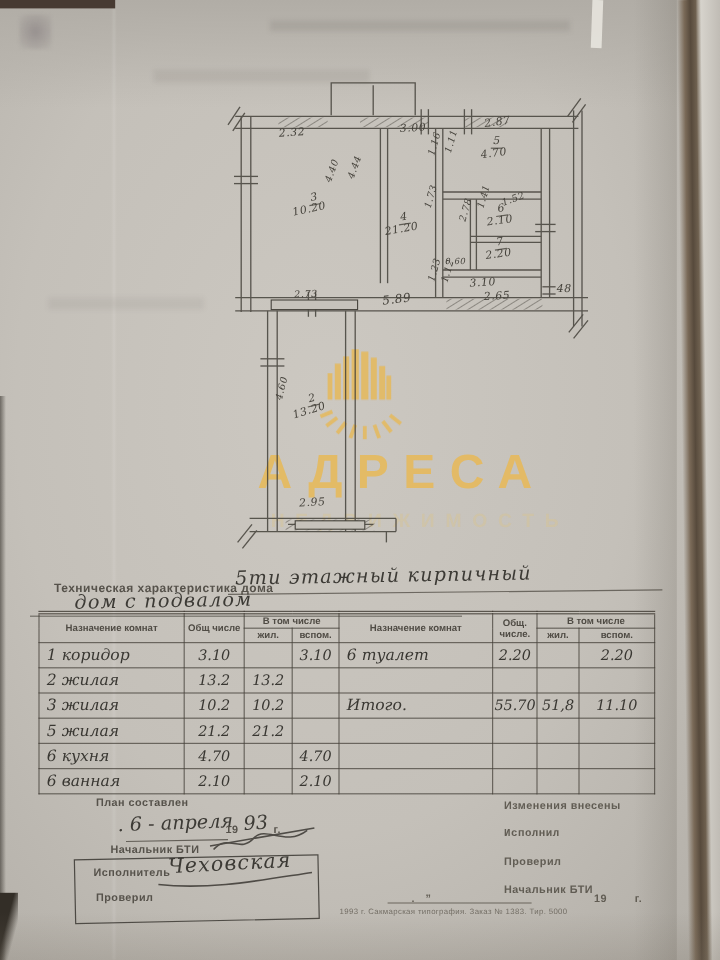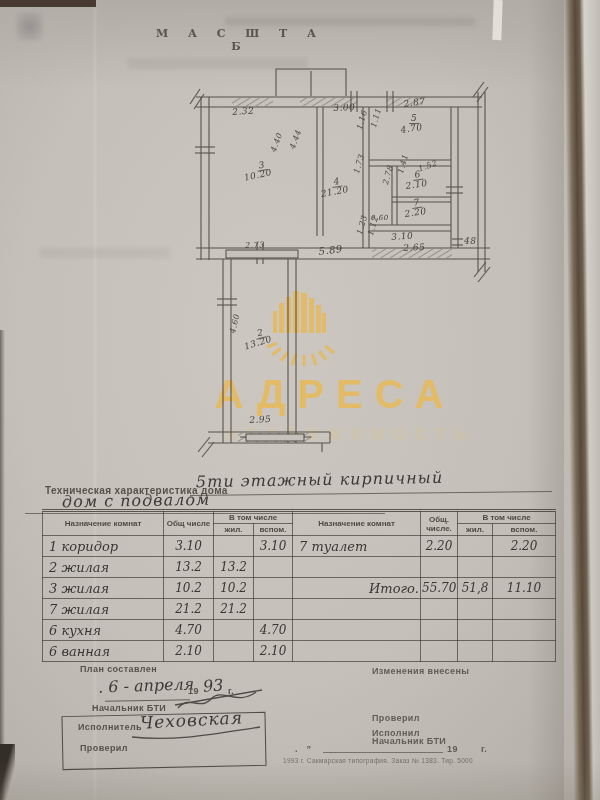--- a/index.html
+++ b/index.html
@@ -38,52 +38,51 @@
     letter-spacing:12px;color:#e5ba5e;}
   #wm-tagline{left:195px;top:426px;width:310px;text-align:center;font-weight:700;font-size:16px;
     letter-spacing:9px;color:rgba(213,195,150,.55);}
   
   #tech-label{left:45px;top:485px;font-size:10px;}
   #tech-line1{left:196px;top:470px;font-size:16px;transform:rotate(-1deg);letter-spacing:1px;}
   #tech-uline1{left:190px;top:493px;width:362px;height:1px;background:rgba(60,56,48,.65);transform:rotate(-.6deg);}
   #tech-line2{left:62px;top:491px;font-size:16px;transform:rotate(-1deg);letter-spacing:1px;}
   #tech-uline2{left:25px;top:513px;width:360px;height:1px;background:rgba(60,56,48,.6);}
   
-  #tbl-wrap{left:42px;top:509px;z-index:4;}
+  #tbl-wrap{left:32px;top:509px;z-index:4;}
   #tbl{border-collapse:collapse;table-layout:fixed;width:513px;background:transparent;}
   #tbl td{border:1px solid rgba(62,58,50,.68);overflow:visible;}
   #tbl .hd{font-size:8px;font-weight:700;color:#4f4b44;text-align:center;padding:1px 0;line-height:1.15;}
   #tbl tbody td{height:18px;}
   .hw-cell{font-family:"DejaVu Serif",serif;font-style:italic;color:#393732;white-space:nowrap;}
   .c-name{font-size:13px;padding-left:6px;}
   .c-num{font-size:12px;text-align:center;}
   #tbl{border-top:3px double rgba(62,58,50,.8);}
   
   .f-typed{font-size:9px;}
-  .f-faint{color:rgba(84,80,71,.88);}
+  .f-faint{color:rgba(84,80,71,.88);margin-left:48px;}
   #stamp-box{left:62px;top:714px;width:202px;height:52px;border:1.6px solid rgba(45,42,37,.78);transform:rotate(-1.2deg);}
   #sig-svg{left:0;top:0;z-index:6;pointer-events:none;}
   #blank-line{left:323px;top:752px;width:120px;height:1px;background:rgba(90,85,76,.7);}
   #print-info{left:283px;top:757px;font-size:6.5px;font-weight:400;color:#736e65;letter-spacing:.3px;}
 </style>
 </head>
 <body>
 
 <div id="photo">
 
   <div class="abs" id="shade-top"></div>
   <div class="abs" id="crease"></div>
   <div class="abs" id="smudge-tl"></div>
   <div class="abs ghost" style="left:225px;top:17px;width:250px;height:9px;"></div>
   <div class="abs ghost" style="left:128px;top:58px;width:180px;height:11px;opacity:.7;"></div>
   <div class="abs ghost" style="left:40px;top:248px;width:130px;height:10px;opacity:.6;"></div>
   <div class="abs" id="edge-top-dark"></div>
   <div class="abs" id="sliver-top"></div>
 
-  <div class="abs" id="scale-heading">М А С Ш Т А Б</div>
 
   <svg class="abs" id="plan-svg" width="320" height="410" viewBox="180 55 320 410">
     <defs>
       <pattern id="hatch" patternUnits="userSpaceOnUse" width="5" height="12" patternTransform="rotate(58)">
         <line x1="0" y1="0" x2="0" y2="12" stroke="#4a463f" stroke-width="1"></line>
       </pattern>
     </defs>
     <g stroke="#44413a" stroke-width="1.1" fill="none" opacity=".85">
 
       <line x1="196" y1="97" x2="482" y2="97"></line>
@@ -262,47 +261,47 @@
           <td class="hd">жил.</td>
           <td class="hd">вспом.</td>
         </tr>
       </thead>
       <tbody>
           <tr>
             <td class="hw-cell c-name">1 коридор</td>
             <td class="hw-cell c-num">3.10</td>
             <td class="hw-cell c-num"></td>
             <td class="hw-cell c-num">3.10</td>
-            <td class="hw-cell c-name">7 туалет</td>
+            <td class="hw-cell c-name">6 туалет</td>
             <td class="hw-cell c-num">2.20</td>
             <td class="hw-cell c-num"></td>
             <td class="hw-cell c-num">2.20</td>
           </tr>
           <tr>
             <td class="hw-cell c-name">2 жилая</td>
             <td class="hw-cell c-num">13.2</td>
             <td class="hw-cell c-num">13.2</td>
             <td class="hw-cell c-num"></td>
             <td class="hw-cell c-name"></td>
             <td class="hw-cell c-num"></td>
             <td class="hw-cell c-num"></td>
             <td class="hw-cell c-num"></td>
           </tr>
           <tr>
             <td class="hw-cell c-name">3 жилая</td>
             <td class="hw-cell c-num">10.2</td>
             <td class="hw-cell c-num">10.2</td>
             <td class="hw-cell c-num"></td>
-            <td class="hw-cell c-name" style="text-align: right;">Итого.</td>
+            <td class="hw-cell c-name" style="text-align: left;">Итого.</td>
             <td class="hw-cell c-num">55.70</td>
             <td class="hw-cell c-num">51,8</td>
             <td class="hw-cell c-num">11.10</td>
           </tr>
           <tr>
-            <td class="hw-cell c-name">7 жилая</td>
+            <td class="hw-cell c-name">5 жилая</td>
             <td class="hw-cell c-num">21.2</td>
             <td class="hw-cell c-num">21.2</td>
             <td class="hw-cell c-num"></td>
             <td class="hw-cell c-name"></td>
             <td class="hw-cell c-num"></td>
             <td class="hw-cell c-num"></td>
             <td class="hw-cell c-num"></td>
           </tr>
           <tr>
             <td class="hw-cell c-name">6 кухня</td>
@@ -334,21 +333,21 @@
   <div class="abs hw" style="left:203px;top:676px;font-size:16px;transform:rotate(-4deg);">93</div>
   <div class="abs typed f-typed" style="left:228px;top:686px;">г.</div>
   <div class="abs" style="left:105px;top:700px;width:85px;height:1px;background:rgba(60,56,48,.7);transform:rotate(-1deg);"></div>
   <div class="abs typed f-typed" style="left:92px;top:703px;">Начальник БТИ</div>
   <div class="abs typed f-typed" style="left:78px;top:722px;">Исполнитель</div>
   <div class="abs hw" style="left:140px;top:710px;font-size:17px;transform:rotate(-3deg);letter-spacing:1px;">Чеховская</div>
   <div class="abs typed f-typed" style="left:80px;top:743px;">Проверил</div>
   <div class="abs" id="stamp-box"></div>
 
   <div class="abs typed f-typed f-faint" style="left:372px;top:666px;">Изменения внесены</div>
-  <div class="abs typed f-typed f-faint" style="left:372px;top:728px;">Исполнил</div>
+  <div class="abs typed f-typed f-faint" style="left:372px;top:690px;font-family:Liberation Mono, monospace;">Исполнил</div>
   <div class="abs typed f-typed f-faint" style="left:372px;top:713px;">Проверил</div>
   <div class="abs typed f-typed f-faint" style="left:372px;top:736px;">Начальник БТИ</div>
   <div class="abs typed f-typed f-faint" style="left:295px;top:744px;">.&nbsp;&nbsp;&nbsp;”</div>
   <div class="abs" id="blank-line"></div>
   <div class="abs typed f-typed f-faint" style="left:447px;top:744px;">19</div>
   <div class="abs typed f-typed f-faint" style="left:481px;top:744px;">г.</div>
   <div class="abs typed" id="print-info">1993 г.  Сакмарская типография.  Заказ № 1383.  Тир. 5000</div>
 
   <svg class="abs" id="sig-svg" width="600" height="800" viewBox="0 0 600 800">
     <g stroke="#3b3833" fill="none" stroke-width="1.3" opacity=".85">

